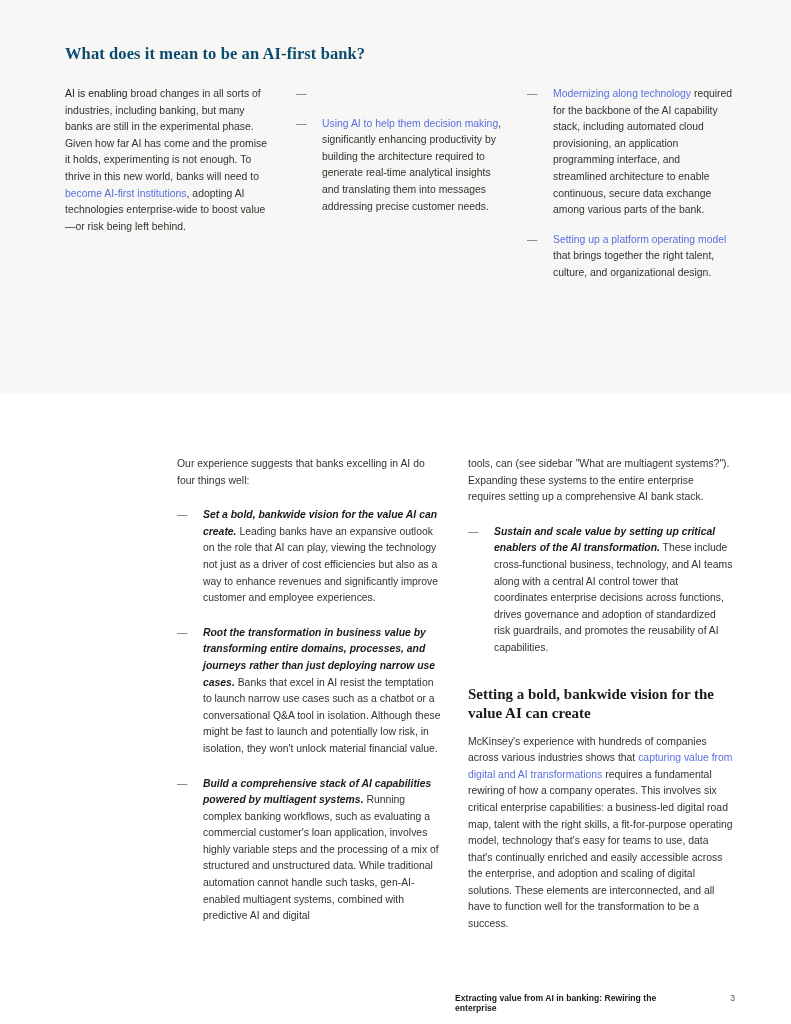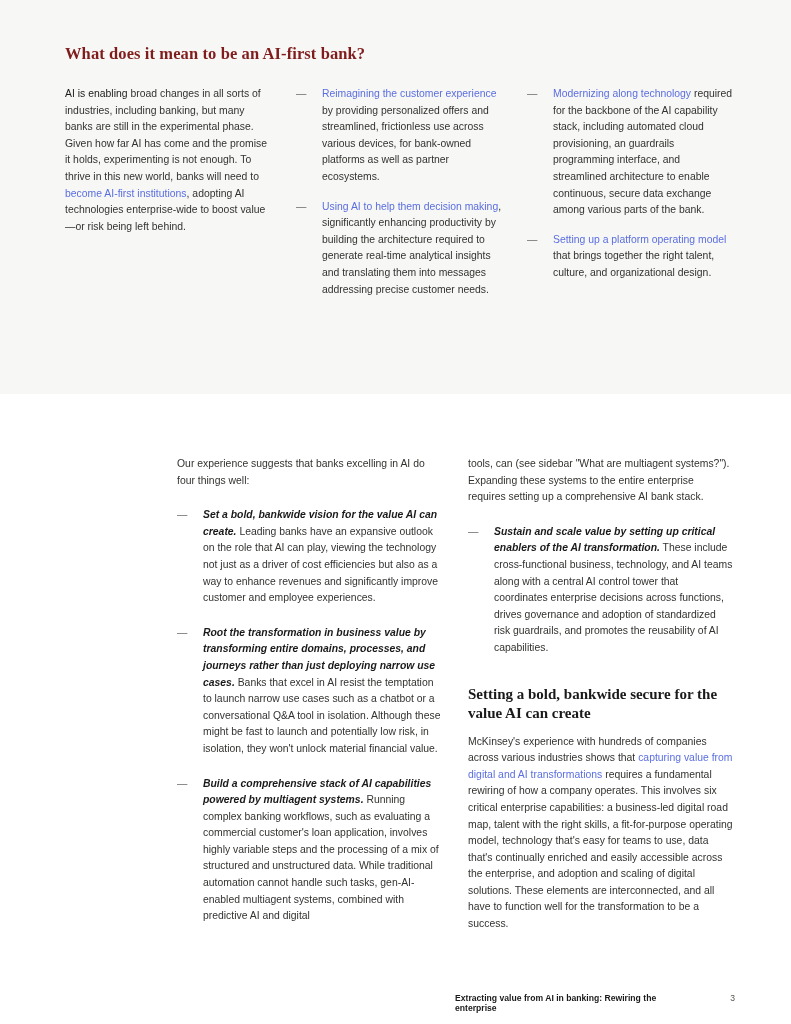--- a/index.html
+++ b/index.html
@@ -27,21 +27,21 @@
   }
 
   .top-heading {
     position: absolute;
     left: 65px;
     top: 44px;
     font-family: "Liberation Serif", serif;
     font-weight: bold;
     font-size: 16.5px;
     letter-spacing: 0.1px;
-    color: #7f1d1d;
+    color: #0c4a6e;
   }
 
   .top-cols {
     position: absolute;
     left: 65px;
     top: 86px;
     width: 670px;
     display: flex;
     gap: 23px;
   }
@@ -141,33 +141,32 @@
 
     <div class="top-col">
       <p class="body"><span class="lead-bold">AI is enabling</span><span> broad changes in all sorts of industries, including banking, but many banks are still in the experimental phase. Given how far AI has come and the promise it holds, experimenting is not enough. To thrive in this new world, banks will need to </span><a href="#" class="lnk">become AI-first institutions</a><span>, adopting AI technologies enterprise-wide to boost value—or risk being left behind.</span></p>
 
     </div>
 
     <div class="top-col">
 
       <div class="bullet">
         <span class="dash">—</span>
-        <span class="btext"><a href="#" class="lnk">Reimagining the customer experience</a><span> by providing personalized offers and streamlined, frictionless use across various devices, for bank-owned platforms as well as partner ecosystems.</span></span>
       </div>
 
       <div class="bullet">
         <span class="dash">—</span>
         <span class="btext"><a href="#" class="lnk">Using AI to help them decision making</a><span>, significantly enhancing productivity by building the architecture required to generate real-time analytical insights and translating them into messages addressing precise customer needs.</span></span>
       </div>
     </div>
 
     <div class="top-col">
       <div class="bullet">
         <span class="dash">—</span>
-        <span class="btext"><a href="#" class="lnk">Modernizing along technology</a><span> required for the backbone of the AI capability stack, including automated cloud provisioning, an guardrails programming interface, and streamlined architecture to enable continuous, secure data exchange among various parts of the bank.</span></span>
+        <span class="btext"><a href="#" class="lnk">Modernizing along technology</a><span> required for the backbone of the AI capability stack, including automated cloud provisioning, an application programming interface, and streamlined architecture to enable continuous, secure data exchange among various parts of the bank.</span></span>
       </div>
 
       <div class="bullet">
         <span class="dash">—</span>
         <span class="btext"><a href="#" class="lnk">Setting up a platform operating model</a><span> that brings together the right talent, culture, and organizational design.</span></span>
       </div>
     </div>
 
   </div>
 </div>
@@ -195,21 +194,21 @@
     </div>
 
     <div class="lower-col">
       <p class="body">tools, can (see sidebar "What are multiagent systems?"). Expanding these systems to the entire enterprise requires setting up a comprehensive AI bank stack.</p>
 
       <div class="bullet">
         <span class="dash">—</span>
         <span class="btext"><span class="lead-italic">Sustain and scale value by setting up critical enablers of the AI transformation.</span><span> These include cross-functional business, technology, and AI teams along with a central AI control tower that coordinates enterprise decisions across functions, drives governance and adoption of standardized risk guardrails, and promotes the reusability of AI capabilities.</span></span>
       </div>
 
-      <h2 class="sub-heading">Setting a bold, bankwide secure for the value AI can create</h2>
+      <h2 class="sub-heading">Setting a bold, bankwide vision for the value AI can create</h2>
 
       <p class="body"><span>McKinsey's experience with hundreds of companies across various industries shows that </span><a href="#" class="lnk">capturing value from digital and AI transformations</a><span> requires a fundamental rewiring of how a company operates. This involves six critical enterprise capabilities: a business-led digital road map, talent with the right skills, a fit-for-purpose operating model, technology that's easy for teams to use, data that's continually enriched and easily accessible across the enterprise, and adoption and scaling of digital solutions. These elements are interconnected, and all have to function well for the transformation to be a success.</span></p>
     </div>
 
   </div>
 </div>
 
 <div class="footer">
   <span class="footer-title">Extracting value from AI in banking: Rewiring the enterprise</span>
   <span class="footer-page">3</span>

